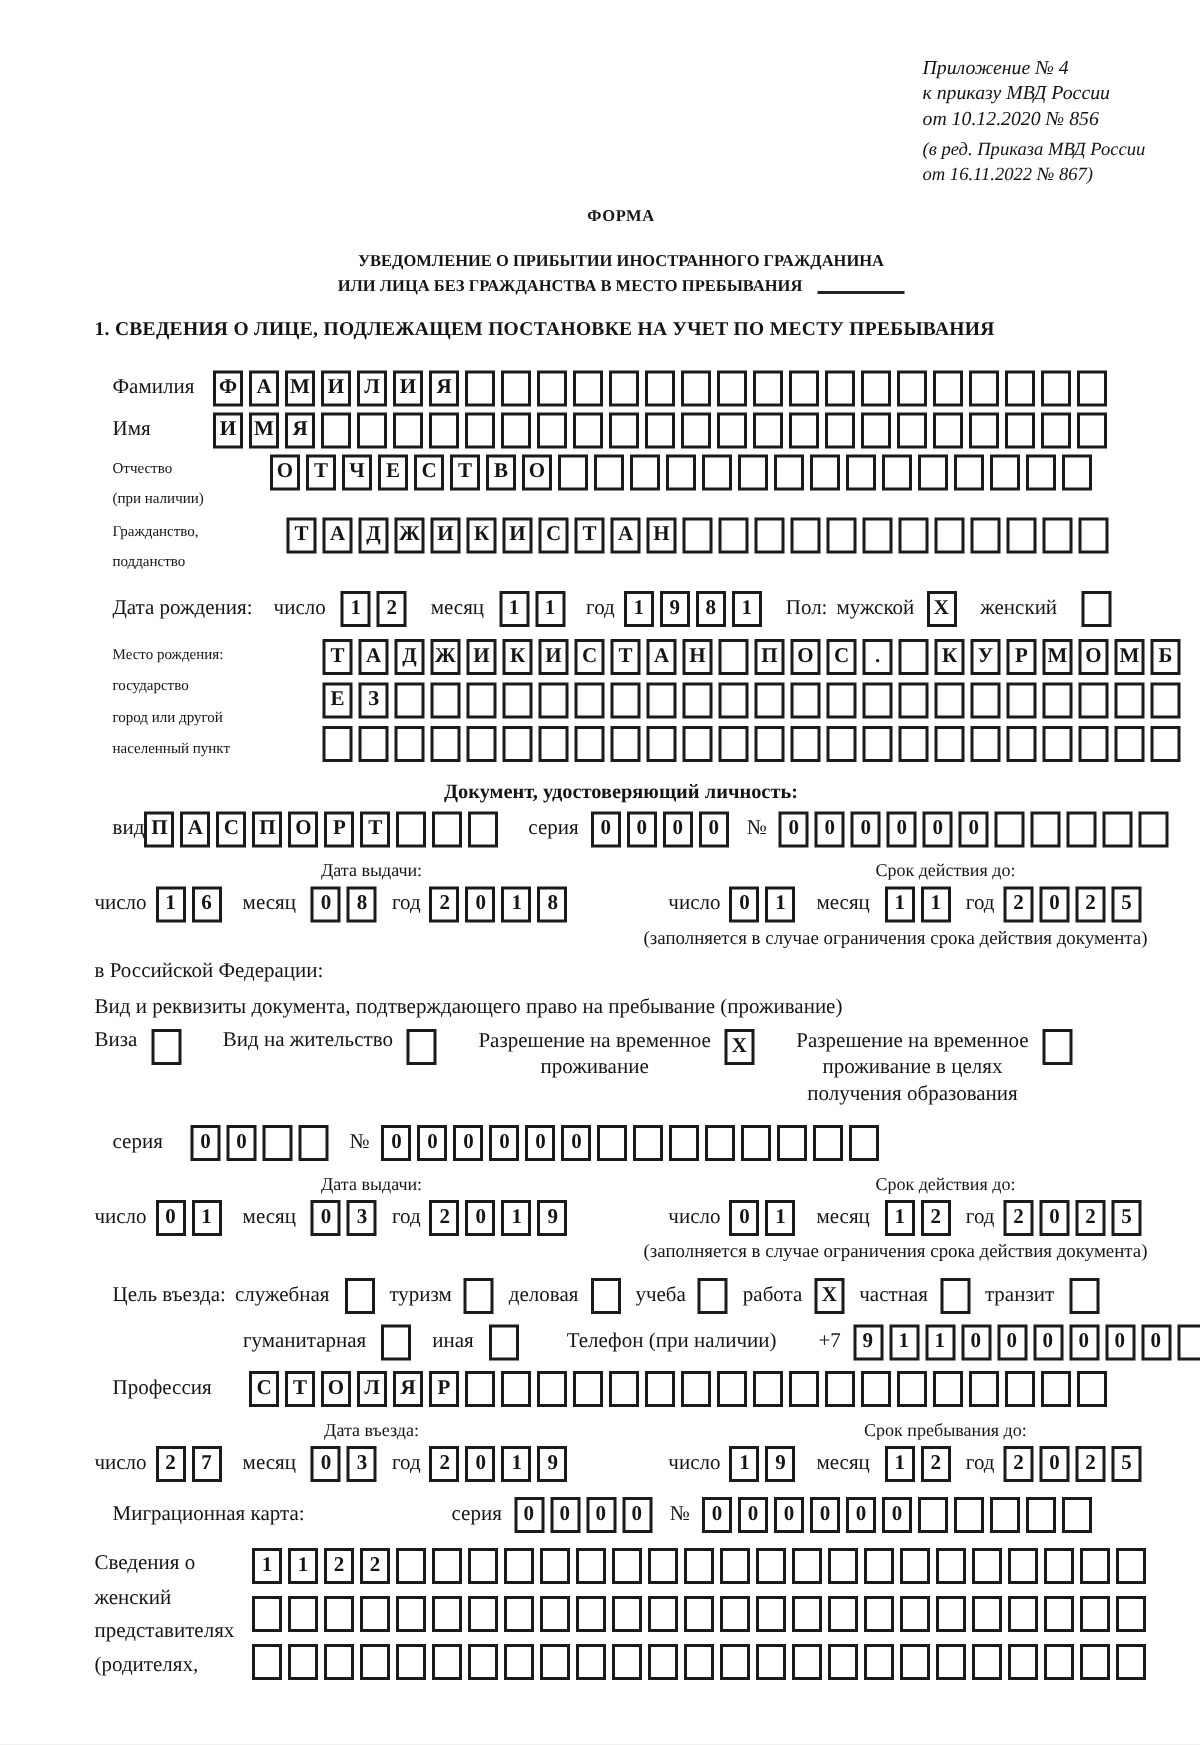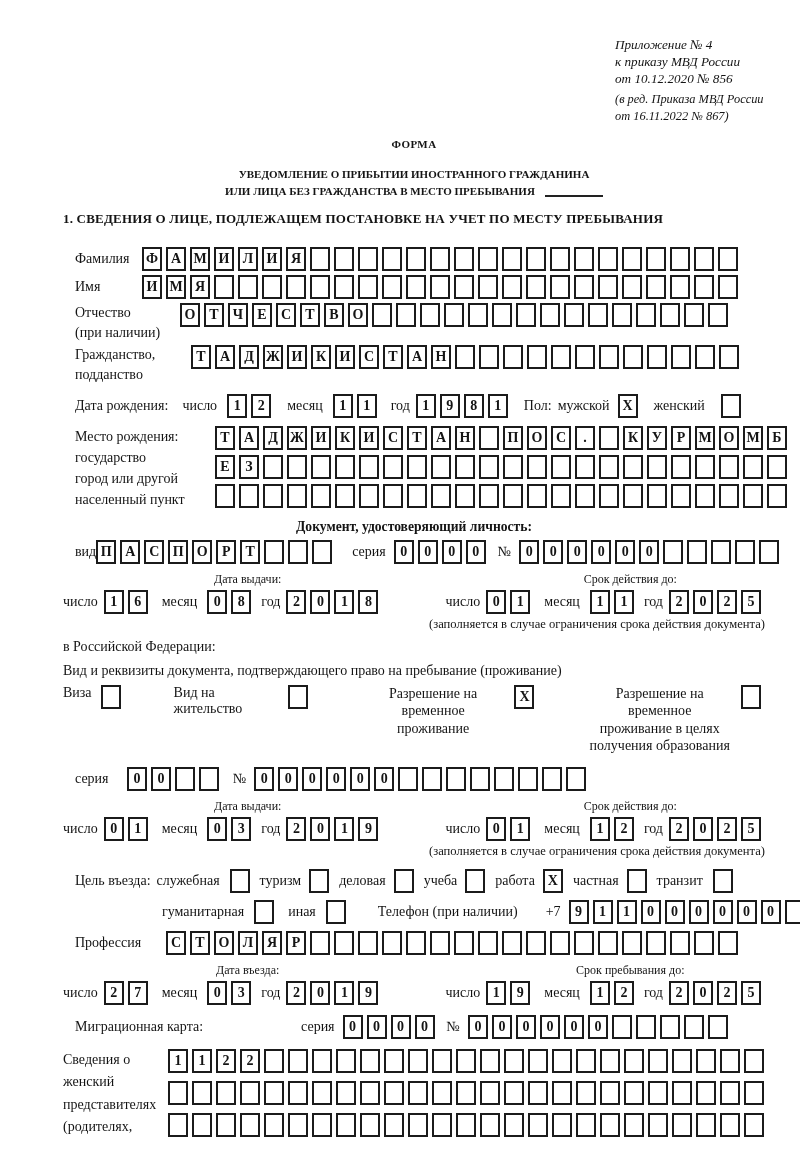--- a/index.html
+++ b/index.html
@@ -10,43 +10,43 @@
   }
   .annex{margin-left:552px;font-size:13.2px;line-height:1.3;font-style:italic;}
   .annex .edit{font-size:12.4px;margin-top:4px;line-height:1.3;}
   .forma{text-align:center;font-weight:bold;font-size:11px;margin-top:14px;letter-spacing:.4px;}
   .title{text-align:center;font-weight:bold;font-size:11px;margin-top:16px;line-height:1.6;}
   .title-underline{display:inline-block;width:58px;border-bottom:2px solid #222;margin-left:10px;transform:translateY(2px);}
   .sec-head{font-weight:bold;font-size:13px;margin-top:10px;letter-spacing:.2px;}
   .row{display:flex;align-items:center;margin-top:4px;margin-left:12px;}
   .row.top{align-items:flex-start;}
   .lbl{font-size:14px;white-space:nowrap;}
-  .lbl-block{font-size:14px;line-height:20px;}
+  .lbl-block{font-size:10px;line-height:20px;}
   .boxes{display:inline-flex;flex-wrap:nowrap;}
   .box{
     width:20px;height:24px;border:2px solid #1b1b1b;box-sizing:border-box;margin-right:4px;
     display:inline-flex;align-items:center;justify-content:center;
     font-weight:bold;font-size:14px;flex:none;background:#fff;
   }
   .w67{width:67px;flex:none;}
   .w105{width:105px;flex:none;}
   .w116{width:116px;flex:none;}
   .w140{width:140px;flex:none;}
   .ml6{margin-left:6px;}.ml8{margin-left:8px;}.ml10{margin-left:10px;}
   .ml12{margin-left:12px;}.ml14{margin-left:14px;}.ml16{margin-left:16px;}
-  .ml20{margin-left:3px;justify-content:flex-end;}.ml28{margin-left:28px;}
+  .ml20{margin-left:24px;justify-content:flex-end;}.ml28{margin-left:28px;}
   .stack>*{margin-bottom:5px;}
   .stack>*:last-child{margin-bottom:0;}
   .center-head{text-align:center;font-weight:bold;font-size:13.6px;margin-top:7px;}
   .date-wrap{display:flex;justify-content:space-between;margin-top:8px;width:702px;}
   .date-col{display:flex;flex-direction:column;}
   .date-head{font-size:12px;text-align:center;padding-left:50px;margin-bottom:3px;}
   .date-line{display:flex;align-items:center;}
   .footnote{font-size:12.6px;text-align:right;margin-top:3px;width:702px;}
-  .opts{display:flex;align-items:flex-start;margin-top:6px;gap:46px;}
+  .opts{display:flex;align-items:flex-start;margin-top:6px;}
   .opt{display:flex;align-items:flex-start;font-size:14px;}
   .opt .boxes{margin-left:9px;}
   .opt-lines{text-align:center;line-height:17.5px;}
   .reps{display:flex;align-items:flex-start;margin-top:10px;}
   .reps-labels{width:105px;flex:none;font-size:14px;line-height:22.5px;}
   .reps-rows>.boxes{margin-bottom:8px;display:flex;}
 </style>
 </head>
 <body>
 

